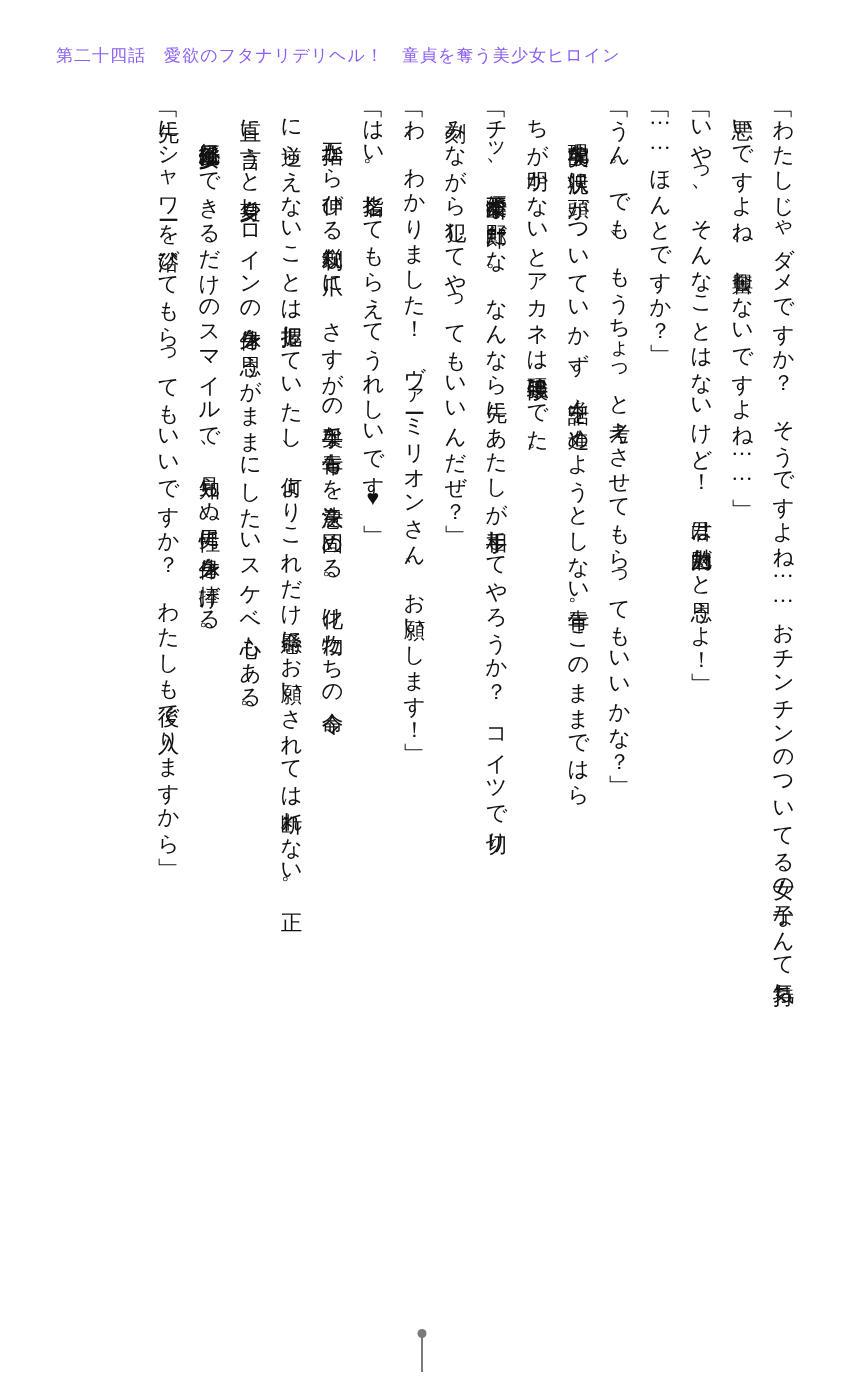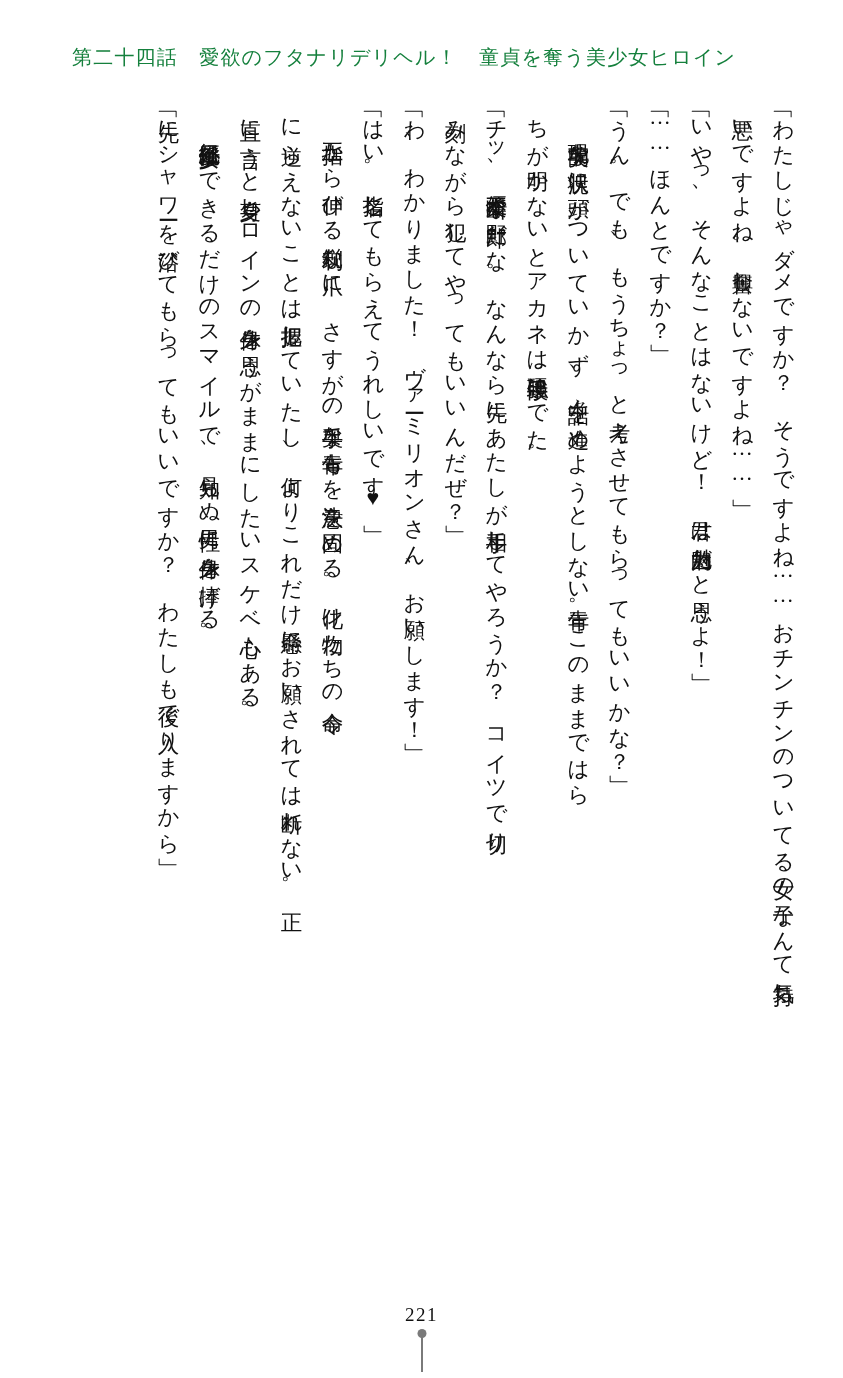--- a/index.html
+++ b/index.html
@@ -20,26 +20,25 @@
     inset: 0;
     width: 843px;
     height: 1378px;
   }
   
   .running-header {
     position: absolute;
     top: 44px;
     left: 56px;
     right: 56px;
-    font-size: 20px;
+    font-size: 17px;
     letter-spacing: 0.06em;
-    color: #15803d;
+    color: #8b5cf6;
     white-space: nowrap;
     font-family: "Liberation Serif", "DejaVu Serif", serif;
-    margin-left: 16px;
   }
   
   .body-area {
     position: absolute;
     top: 104px;
     left: 50px;
     right: 50px;
     height: 1150px;
     display: flex;
     flex-direction: row-reverse;
@@ -114,17 +113,16 @@
       <div class="column">刻みながら犯してやってもいいんだぜ？」</div>
       <div class="column">「わ、わかりました！　ヴァーミリオンさん、お願いします！」</div>
       <div class="column">「はい。指名してもらえてうれしいです♥」</div>
       <div class="column indent">五指から伸びる鋭利な爪に、さすがの奥手な青年もを決意を固める。化け物たちの命令</div>
       <div class="column">に逆らえないことは把握していたし、何よりこれだけ懸命にお願いされては断れない。正</div>
       <div class="column">直に言うと変身ヒロインの身体を思うがままにしたいスケベ心もある。</div>
       <div class="column indent">紅髪風俗少女はできるだけのスマイルで、見知らぬ男性に身体を捧げる。</div>
       <div class="column">「先にシャワーを浴びてもらってもいいですか？　わたしも後で入りますから」</div>
     </div>
 
-  <div class="folio">221</div>
   <div class="folio-dot"></div>
   <div class="folio-rule"></div>
 
 </div>
 
 </body></html>

